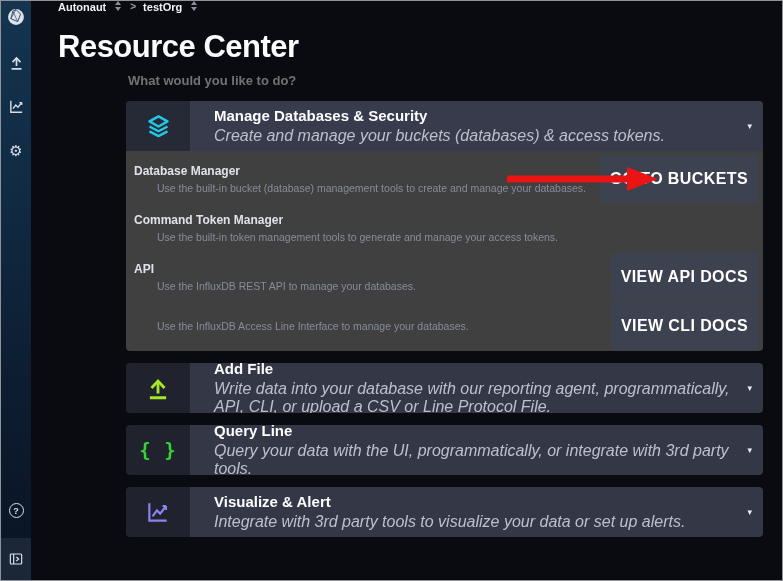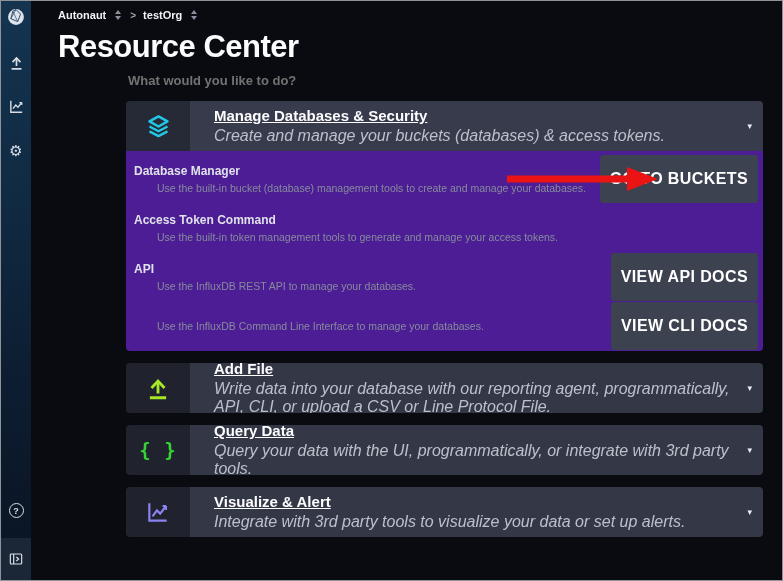--- a/index.html
+++ b/index.html
@@ -23,41 +23,41 @@
   .spacer { flex:1; }
   .help-circle {
     width:15px; height:15px; border:1.5px solid #d9dee6; border-radius:50%;
     display:flex; align-items:center; justify-content:center;
     font-size:9px; font-weight:bold; color:#d9dee6; margin-bottom:20px;
   }
   .expand-block { width:30px; height:42px; background:#1b2636; display:flex; align-items:center; justify-content:center; cursor:pointer; }
 
   
   .main { flex:1; padding-left:27px; position:relative; }
-  .breadcrumb { height:28px; display:flex; align-items:center; gap:7px; font-size:11px; font-weight:bold; color:#f0f2f6; }
+  .breadcrumb { height:28px; display:flex; gap:7px; font-size:11px; font-weight:bold; color:#f0f2f6; }
   .sorter { display:inline-flex; flex-direction:column; gap:2px; align-items:center; padding:0 2px; cursor:pointer; }
   .tri-up { width:0; height:0; border-left:3.5px solid transparent; border-right:3.5px solid transparent; border-bottom:4px solid #8b90a0; }
   .tri-dn { width:0; height:0; border-left:3.5px solid transparent; border-right:3.5px solid transparent; border-top:4px solid #8b90a0; }
   .crumb-sep { color:#9aa0ad; font-size:10px; font-weight:bold; }
   h1.page-title { font-size:31px; font-weight:800; letter-spacing:-0.5px; color:#fbfcfe; line-height:36px; }
   .subtitle { margin:8px 0 0 70px; font-size:13px; font-weight:bold; color:#737373; }
 
   .panels { margin:13px 0 0 68px; width:637px; display:flex; flex-direction:column; gap:12px; }
   .panel { border-radius:4px; overflow:hidden; }
   .panel-header { display:flex; align-items:stretch; height:50px; cursor:pointer; position:relative; }
   .icon-cell { flex:0 0 64px; display:flex; align-items:center; justify-content:center; }
   .expanded .icon-cell { background:#262a36; }
   .collapsed .icon-cell { background:#20232d; }
   .header-text { flex:1; display:flex; flex-direction:column; justify-content:center; gap:3px; padding-left:24px; }
   .expanded .header-text { background:#373b4c; }
   .collapsed .header-text { background:#343746; }
-  .p-title { font-size:15px; font-weight:bold; color:#fdfdfe;text-decoration:underline; }
+  .p-title { font-size:15px; font-weight:bold; color:#fdfdfe; }
   .p-desc { font-size:16px; color:#bcc0cb;font-style:italic; }
   .hdr-caret { position:absolute; right:11px; top:50%; transform:translateY(-50%); color:#eceef3; font-size:9px; }
-  .panel-body { background:#4c1d95; padding:3px 0 1px 0; }
+  .panel-body { background:#404040; padding:3px 0 1px 0; }
   .row { height:49px; display:flex; align-items:center; padding:0 5px 0 8px; position:relative; }
   .row-text { flex:1; display:flex; flex-direction:column; gap:4px; }
   .r-title { font-size:12px; font-weight:bold; color:#dfe2e9; }
   .r-desc { font-size:10.5px; color:#878c9b;padding-left:23px; }
   .row-btn {
     background:#3c4250; color:#ffffff; border:none; border-radius:3px;
     font-family:inherit; font-size:16px; font-weight:bold; letter-spacing:0.4px;
     padding:15px 10px; cursor:pointer; white-space:nowrap;
   }
   .red-arrow { position:absolute; right:104px; top:50%; transform:translateY(-50%); pointer-events:none; }
@@ -153,36 +153,36 @@
             </div>
             <svg class="red-arrow" width="152" height="26" viewBox="0 0 152 26">
               <rect x="0" y="9.5" width="122" height="7" fill="#ea1414"></rect>
               <path d="M120 1 L151 13 L120 25 Z" fill="#ea1414"></path>
             </svg>
             <button class="row-btn">GO TO BUCKETS</button>
           </div>
 
           <div class="row">
             <div class="row-text">
-              <div class="r-title">Access Token Command</div>
+              <div class="r-title">Command Token Manager</div>
               <div class="r-desc">Use the built-in token management tools to generate and manage your access tokens.</div>
             </div>
           </div>
 
           <div class="row">
             <div class="row-text">
               <div class="r-title">API</div>
               <div class="r-desc">Use the InfluxDB REST API to manage your databases.</div>
             </div>
             <button class="row-btn">VIEW API DOCS</button>
           </div>
 
           <div class="row">
             <div class="row-text">
-              <div class="r-desc">Use the InfluxDB Command Line Interface to manage your databases.</div>
+              <div class="r-desc">Use the InfluxDB Access Line Interface to manage your databases.</div>
             </div>
             <button class="row-btn">VIEW CLI DOCS</button>
           </div>
 
         </div>
       </section>
 
       <section class="panel collapsed">
         <div class="panel-header">
           <div class="icon-cell">
@@ -199,21 +199,21 @@
           <span class="hdr-caret">▾</span>
         </div>
       </section>
 
       <section class="panel collapsed">
         <div class="panel-header">
           <div class="icon-cell">
             <span class="braces" style="color:#35d435;">{ }</span>
           </div>
           <div class="header-text">
-            <div class="p-title">Query Data</div>
+            <div class="p-title">Query Line</div>
             <div class="p-desc">Query your data with the UI, programmatically, or integrate with 3rd party tools.</div>
           </div>
           <span class="hdr-caret">▾</span>
         </div>
       </section>
 
       <section class="panel collapsed">
         <div class="panel-header">
           <div class="icon-cell">
             <svg width="26" height="26" viewBox="0 0 24 24" fill="none" stroke="#8b83f1" stroke-width="2">

